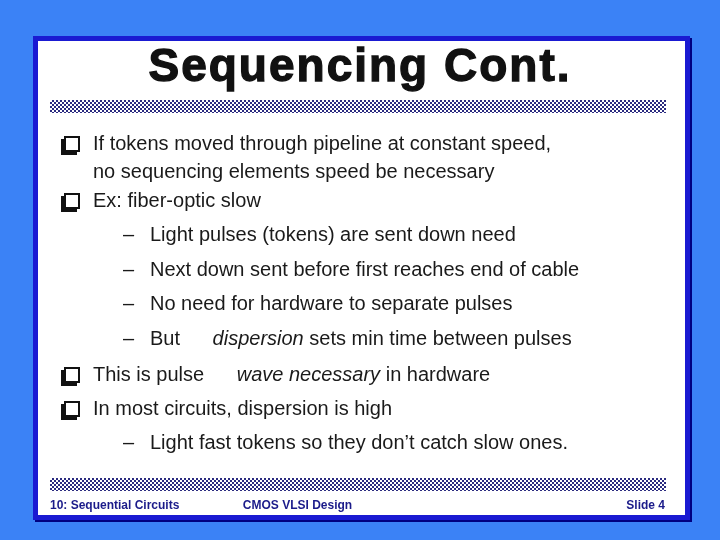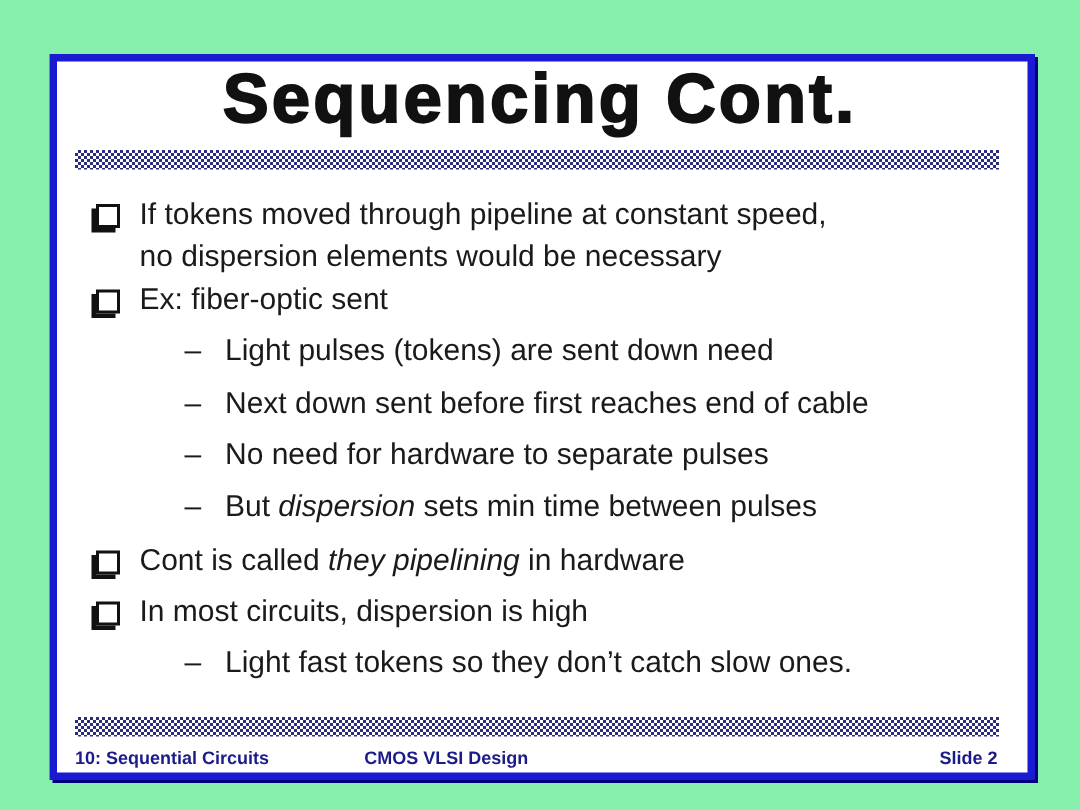--- a/index.html
+++ b/index.html
@@ -1,18 +1,18 @@
 <!DOCTYPE html>
 <html><head>
 <meta charset="utf-8">
 <style>
   html, body { margin: 0; padding: 0; background: #ffffff; }
   .stage {
     position: relative; width: 720px; height: 540px;
-    background: #86efac; overflow: hidden;
+    background: #3b82f6; overflow: hidden;
     font-family: "Liberation Sans", sans-serif;
   }
   .slide-frame {
     position: absolute; left: 33px; top: 36px;
     width: 647px; height: 474px;
     border: 5px solid #1a1ad2;
     box-shadow: 2px 2px 0 #000080;
     background: #ffffff;
   }
   .slide-title {
@@ -43,21 +43,21 @@
   .line.lvl2 .line-text { left: 150px; }
   .bullet-square {
     position: absolute; left: 64px; top: 6px;
     width: 12px; height: 12px;
     background: #ffffff;
     border: 2px solid #111111;
     box-shadow: -3px 3px 0 #111111;
     display: inline-block;
   }
   .dash-mark { position: absolute; left: 123px; }
-  .line em { font-style: italic; }
+  .line em { font-style: italic; margin-left: 27px; }
   .footer-item {
     position: absolute; top: 496px;
     font-size: 12px; line-height: 18px; font-weight: bold;
     color: #1b1b8a; white-space: nowrap;
   }
   .footer-left { left: 50px; }
   .footer-center { left: 33px; width: 529px; text-align: center; }
   .footer-right { right: 55px; }
 </style>
 </head>
@@ -70,55 +70,55 @@
   <div class="slide-title">Sequencing Cont.</div>
 
   <div class="hatch-bar hatch-top"></div>
 
   <div class="body-lines">
       <div class="line lvl1" style="top: 130px;">
         <span class="bullet-square"></span>
         <span class="line-text"><span>If tokens moved through pipeline at constant speed,</span></span>
       </div>
       <div class="line cont" style="top: 158px;">
-        <span class="line-text"><span>no dispersion elements would be necessary</span></span>
+        <span class="line-text"><span>no sequencing elements speed be necessary</span></span>
       </div>
       <div class="line lvl1" style="top: 187px;">
         <span class="bullet-square"></span>
-        <span class="line-text"><span>Ex: fiber-optic sent</span></span>
+        <span class="line-text"><span>Ex: fiber-optic slow</span></span>
       </div>
       <div class="line lvl2" style="top: 221px;">
         <span class="dash-mark">–</span>
         <span class="line-text"><span>Light pulses (tokens) are sent down need</span></span>
       </div>
       <div class="line lvl2" style="top: 256px;">
         <span class="dash-mark">–</span>
         <span class="line-text"><span>Next down sent before first reaches end of cable</span></span>
       </div>
       <div class="line lvl2" style="top: 290px;">
         <span class="dash-mark">–</span>
         <span class="line-text"><span>No need for hardware to separate pulses</span></span>
       </div>
       <div class="line lvl2" style="top: 325px;">
         <span class="dash-mark">–</span>
         <span class="line-text"><span>But </span><em>dispersion</em><span> sets min time between pulses</span></span>
       </div>
       <div class="line lvl1" style="top: 361px;">
         <span class="bullet-square"></span>
-        <span class="line-text"><span>Cont is called </span><em>they pipelining</em><span> in hardware</span></span>
+        <span class="line-text"><span>This is pulse </span><em>wave necessary</em><span> in hardware</span></span>
       </div>
       <div class="line lvl1" style="top: 395px;">
         <span class="bullet-square"></span>
         <span class="line-text"><span>In most circuits, dispersion is high</span></span>
       </div>
       <div class="line lvl2" style="top: 429px;">
         <span class="dash-mark">–</span>
         <span class="line-text"><span>Light fast tokens so they don’t catch slow ones.</span></span>
       </div>
     </div>
 
   <div class="hatch-bar hatch-bottom"></div>
 
   <div class="footer-item footer-left">10: Sequential Circuits</div>
   <div class="footer-item footer-center">CMOS VLSI Design</div>
-  <div class="footer-item footer-right">Slide 2</div>
+  <div class="footer-item footer-right">Slide 4</div>
 
 </div>
 
 </body></html>

